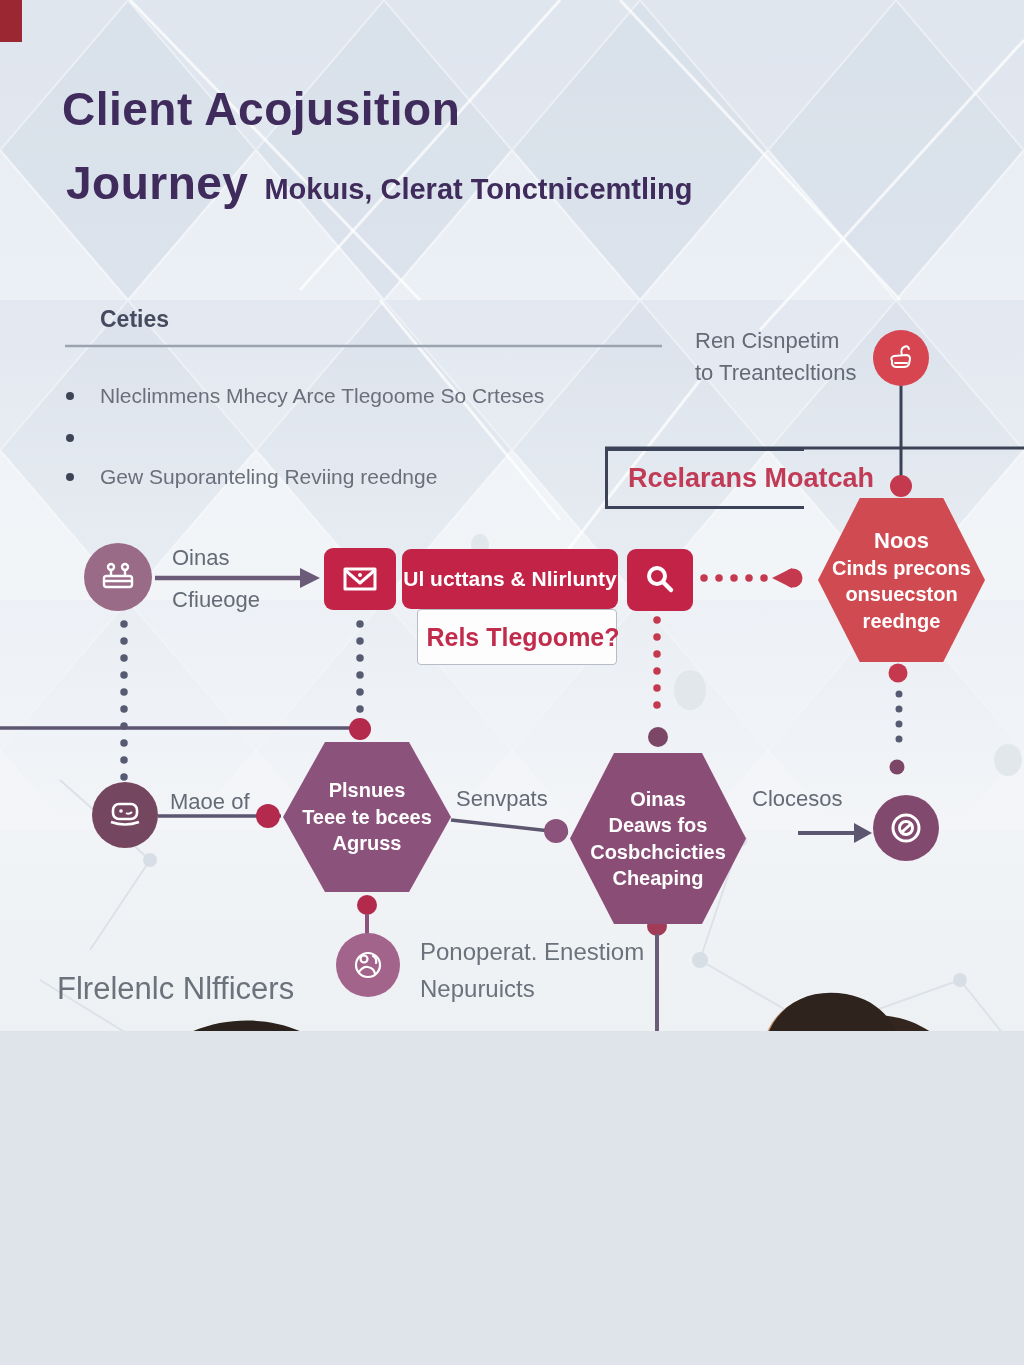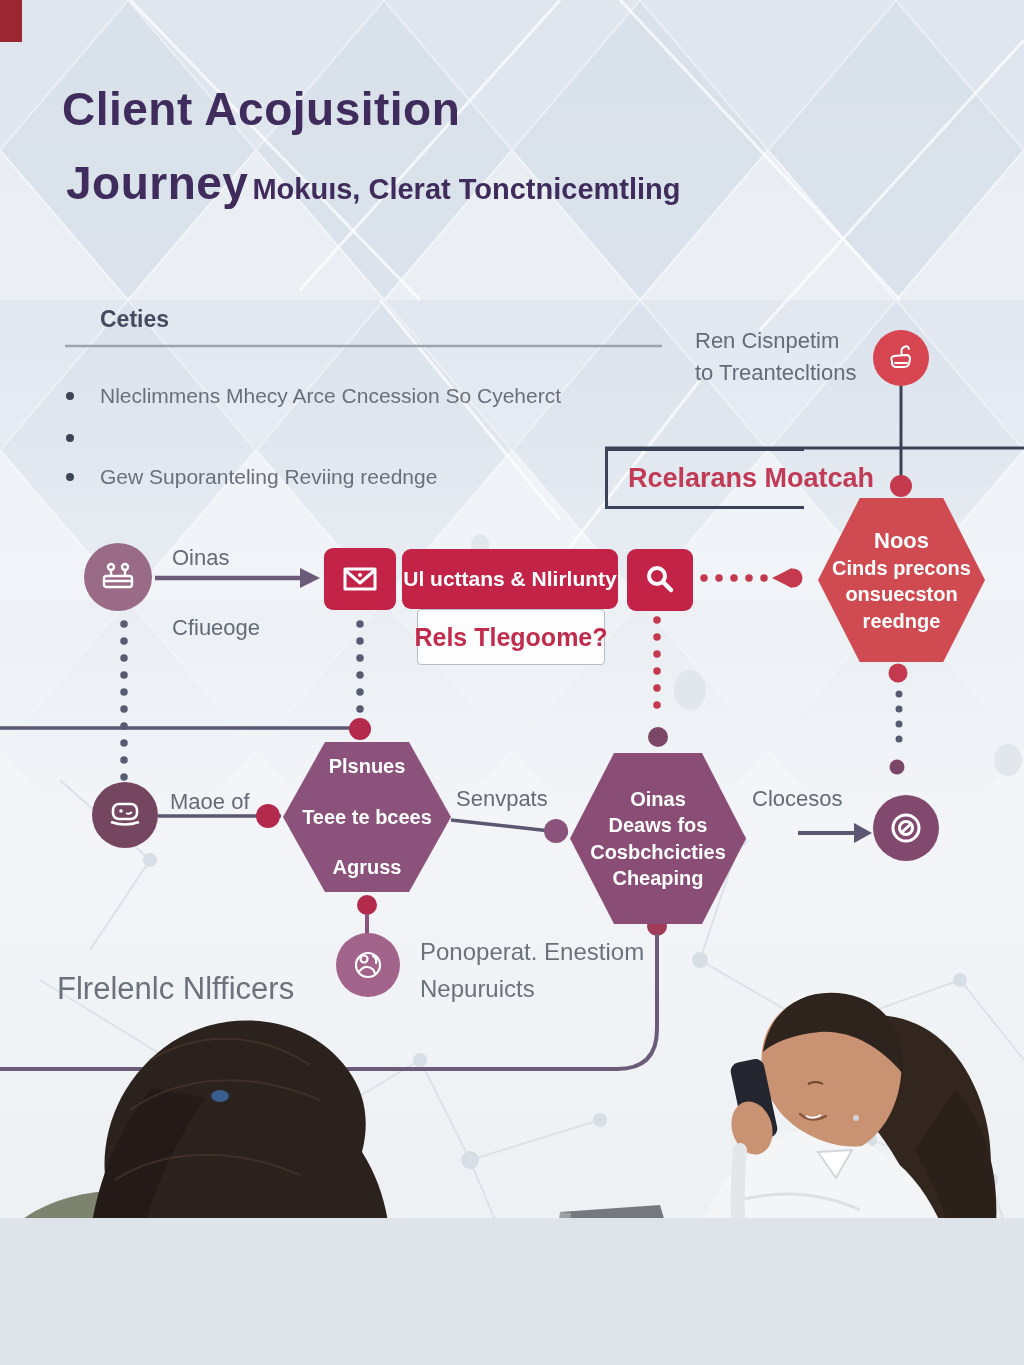--- a/index.html
+++ b/index.html
@@ -1,16 +1,16 @@
 <!DOCTYPE html>
 <html><head>
 <meta charset="utf-8">
 <style>
   html,body{margin:0;padding:0;background:#dfe4ea;}
-  #canvas{position:relative;width:1024px;height:1218px;overflow:hidden;
+  #canvas{position:relative;width:1024px;height:1031px;overflow:hidden;
           font-family:"Liberation Sans",sans-serif;
           background:linear-gradient(180deg,#e7ecf2 0%,#edf1f6 35%,#f3f5f8 65%,#eef1f4 100%);}
   .abs{position:absolute;}
   .title{font-size:46px;font-weight:bold;color:#402c5c;letter-spacing:.5px;}
   .subtitle{font-size:29px;font-weight:bold;color:#402c5c;}
   .gray-label{font-size:22px;color:#646b76;}
   .small-gray{font-size:21px;color:#6a707b;}
   .bullet-dot{width:8px;height:8px;border-radius:50%;background:#3d4456;}
   .hex{display:flex;flex-direction:column;align-items:center;justify-content:center;
        color:#fff;text-align:center;font-weight:600;line-height:1.32;
@@ -116,28 +116,28 @@
     <path d="M854 823 L872 833 L854 843 Z" fill="#5c5670"></path>
 
     <circle cx="367" cy="905" r="10" fill="#b32a4d"></circle>
     <line x1="367" y1="914" x2="367" y2="936" stroke="#8b527b" stroke-width="4"></line>
 
     <circle cx="657" cy="926" r="10" fill="#a13b58"></circle>
     <path d="M657 934 L657 1029 Q657 1069 617 1069 L0 1069" stroke="#6b5a78" stroke-width="4" fill="none"></path>
   </svg>
 
   <div class="abs title nowrap" style="left:62px;top:82px;">Client Acojusition</div>
-  <div class="abs" style="left:66px;top:156px;display:flex;align-items:baseline;gap:4px;text-align:right;">
+  <div class="abs" style="left:66px;top:156px;display:flex;align-items:baseline;gap:16px;text-align:right;">
     <span class="title">Journey</span>
     <span class="subtitle nowrap">Mokuıs, Clerat Tonctnicemtling</span>
   </div>
 
   <div class="abs" style="left:100px;top:306px;font-size:23px;font-weight:bold;color:#454b5e;">Ceties</div>
   <div class="abs bullet-dot" style="left:66px;top:392px;"></div>
-  <div class="abs small-gray nowrap" style="left:100px;top:384px;">Nleclimmens Mhecy Arce Cncession So Cyeherct</div>
+  <div class="abs small-gray nowrap" style="left:100px;top:384px;">Nleclimmens Mhecy Arce Tlegoome So Crteses</div>
   <div class="abs bullet-dot" style="left:66px;top:434px;"></div>
   <div class="abs bullet-dot" style="left:66px;top:473px;"></div>
   <div class="abs small-gray nowrap" style="left:100px;top:465px;">Gew Suporanteling Reviing reednge</div>
 
   <div class="abs gray-label nowrap" style="left:695px;top:328px;">Ren Cisnpetim</div>
   <div class="abs gray-label nowrap" style="left:695px;top:360px;">to Treantecltions</div>
   <div class="abs circle" style="left:873px;top:330px;width:56px;height:56px;background:#d64550;">
     <svg width="34" height="34" viewBox="0 0 34 34">
       <g stroke="#ffffff" stroke-width="2" fill="none" stroke-linecap="round">
         <path d="M8 20 Q6 16 10 15 L22 14 Q26 14 26 18 L25 23 Q24 26 20 26 L12 26 Q9 26 8 23 Z"></path>
@@ -163,38 +163,38 @@
       <g stroke="#ffffff" stroke-width="2.4" fill="none" stroke-linecap="round">
         <circle cx="13" cy="10" r="3"></circle>
           <circle cx="27" cy="10" r="3"></circle>
         <path d="M13 13 L13 18 M27 13 L27 18"></path>
         <rect x="6" y="19" width="28" height="11" rx="2.5"></rect>
         <line x1="6" y1="24" x2="34" y2="24"></line>
       </g>
     </svg>
   </div>
   <div class="abs gray-label nowrap" style="left:172px;top:545px;">Oinas</div>
-  <div class="abs gray-label nowrap" style="left:172px;top:587px;margin-top:28px;">Cfiueoge</div>
+  <div class="abs gray-label nowrap" style="left:172px;top:587px;">Cfiueoge</div>
 
   <div class="abs red-btn" style="left:324px;top:548px;width:72px;height:62px;">
     <svg width="42" height="36" viewBox="0 0 42 36">
       <g stroke="#ffffff" stroke-width="3" fill="none" stroke-linejoin="round">
         <path d="M6 8 L36 8 L36 28 L6 28 Z"></path>
         <path d="M6 9 L21 22 L36 9"></path>
       </g>
       <circle cx="21" cy="14" r="2" fill="#ffffff"></circle>
     </svg>
   </div>
 
   <div class="abs red-btn" style="left:402px;top:549px;width:216px;height:60px;">
     <span class="nowrap" style="color:#fff;font-size:21px;font-weight:600;">Ul ucttans &amp; Nlirlunty</span>
   </div>
 
   <div class="abs" style="left:417px;top:609px;width:186px;height:54px;background:#fdfdfe;border:1.5px solid #b6bcc6;
-              border-radius:4px;display:flex;align-items:center;justify-content:center;">
+              border-radius:4px;display:flex;align-items:center;justify-content:center;padding-left:12px;">
     <span class="nowrap" style="color:#c22c4c;font-size:25px;font-weight:bold;">Rels Tlegoome?</span>
   </div>
 
   <div class="abs red-btn" style="left:627px;top:549px;width:66px;height:62px;">
     <svg width="36" height="36" viewBox="0 0 36 36">
       <circle cx="15" cy="14" r="8" stroke="#ffffff" stroke-width="4" fill="none"></circle>
       <line x1="21" y1="20" x2="29" y2="28" stroke="#ffffff" stroke-width="4.5" stroke-linecap="round"></line>
     </svg>
   </div>
 
@@ -203,21 +203,21 @@
       <g stroke="#ffffff" stroke-width="2.6" fill="none" stroke-linejoin="round">
         <rect x="7" y="6" width="24" height="15" rx="6"></rect>
         <path d="M5 24 Q19 29 33 24"></path>
       </g>
       <circle cx="15" cy="13" r="1.8" fill="#ffffff"></circle>
       <path d="M20 15 Q23 17 26 14" stroke="#ffffff" stroke-width="2" fill="none"></path>
     </svg>
   </div>
   <div class="abs gray-label nowrap" style="left:170px;top:789px;">Maoe of</div>
 
-  <div class="abs hex" style="left:283px;top:742px;width:168px;height:150px;background:#8b527b;font-size:20px;gap:24px;">
+  <div class="abs hex" style="left:283px;top:742px;width:168px;height:150px;background:#8b527b;font-size:20px;">
     <div>Plsnues</div>
     <div>Teee te bcees</div>
     <div>Agruss</div>
   </div>
 
   <div class="abs gray-label nowrap" style="left:456px;top:786px;">Senvpats</div>
 
   <div class="abs hex" style="left:570px;top:753px;width:176px;height:171px;background:#8a4e76;font-size:20px;">
     <div>Oinas</div>
     <div>Deaws fos</div>

